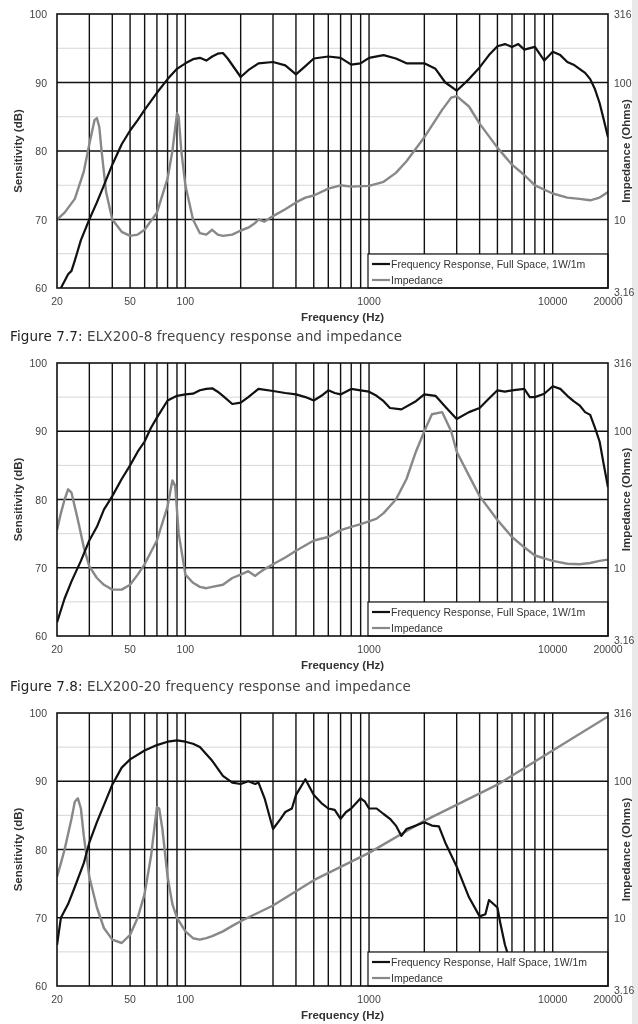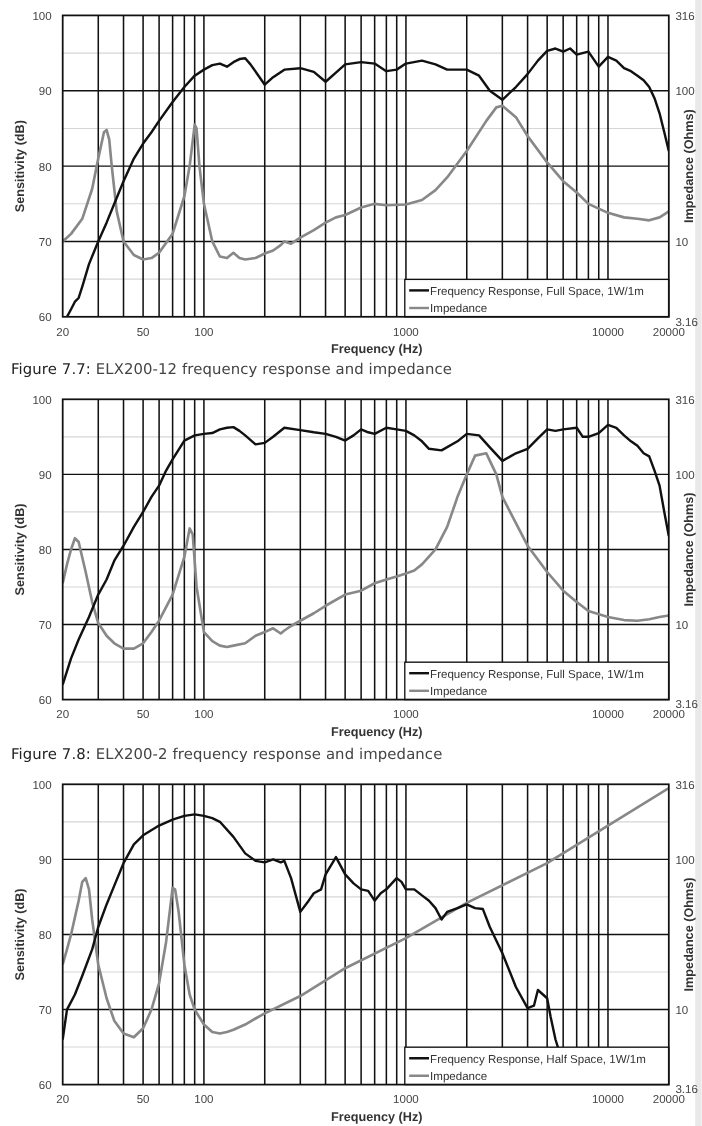--- a/index.html
+++ b/index.html
@@ -211,19 +211,19 @@
       <text x="552.7108241297155" y="1003" font-size="10.5" fill="#444" text-anchor="middle" font-family="Liberation Sans, sans-serif">10000</text>
       <text x="608" y="1003" font-size="10.5" fill="#444" text-anchor="middle" font-family="Liberation Sans, sans-serif">20000</text>
       <text x="342.5" y="1019" font-size="11.5" font-weight="bold" fill="#333" text-anchor="middle" font-family="Liberation Sans, sans-serif">Frequency (Hz)</text>
       <text x="0" y="0" font-size="11.5" font-weight="bold" fill="#333" text-anchor="middle" transform="translate(22,849.5) rotate(-90)" font-family="Liberation Sans, sans-serif">Sensitivity (dB)</text>
       <text x="0" y="0" font-size="11.5" font-weight="bold" fill="#333" text-anchor="middle" transform="translate(630,849.5) rotate(-90)" font-family="Liberation Sans, sans-serif">Impedance (Ohms)</text>
     </g>
   </svg>
 
 <div class="caption" style="top:328px;">
   <b>Figure 7.7:</b>
-  <span class="rest">ELX200-12 frequency response and impedance</span>
+  <span class="rest">ELX200-8 frequency response and impedance</span>
 </div>
 
 <div class="caption" style="top:678px;">
   <b>Figure 7.8:</b>
-  <span class="rest">ELX200-2 frequency response and impedance</span>
+  <span class="rest">ELX200-20 frequency response and impedance</span>
 </div>
 
 </body></html>

